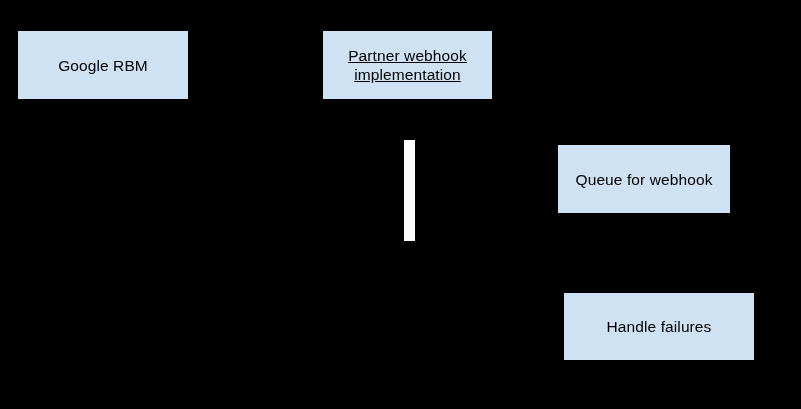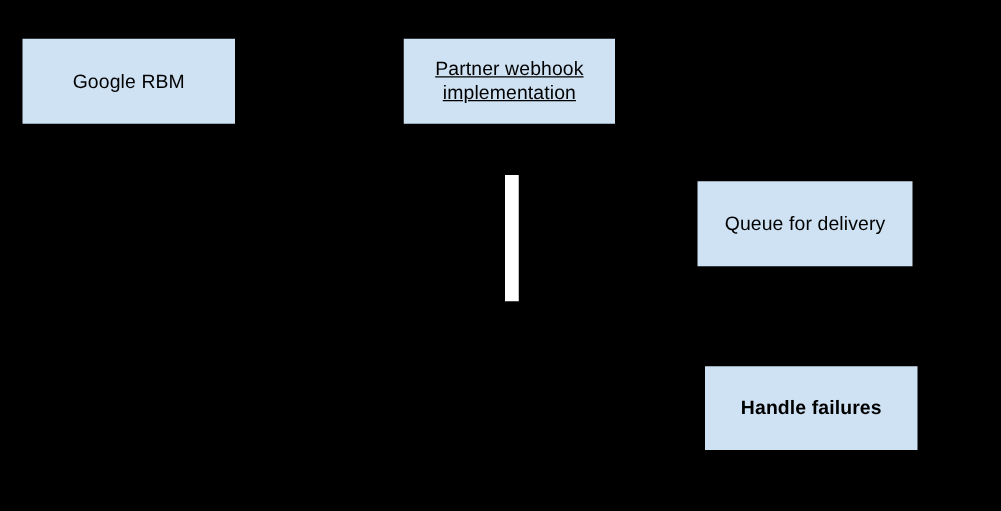--- a/index.html
+++ b/index.html
@@ -48,20 +48,20 @@
   </div>
 
   <div class="node" style="left: 323px; top: 31px; width: 169px; height: 68px; background: rgb(207, 226, 243); color: rgb(0, 0, 0); text-decoration: underline;">
     <span>Partner webhook
 implementation</span>
   </div>
 
   <div class="connector" style="left: 404px; top: 140px; width: 11px; height: 101px; background: rgb(255, 255, 255);"></div>
 
   <div class="node" style="left: 558px; top: 145px; width: 172px; height: 68px; background: rgb(207, 226, 243); color: rgb(0, 0, 0);">
-    <span>Queue for delivery</span>
+    <span>Queue for webhook</span>
   </div>
 
-  <div class="node" style="left: 564px; top: 293px; width: 170px; height: 67px; background: rgb(207, 226, 243); color: rgb(0, 0, 0); font-weight: bold;">
+  <div class="node" style="left: 564px; top: 293px; width: 190px; height: 67px; background: rgb(207, 226, 243); color: rgb(0, 0, 0);">
     <span>Handle failures</span>
   </div>
 
 </div>
 
 </body></html>

